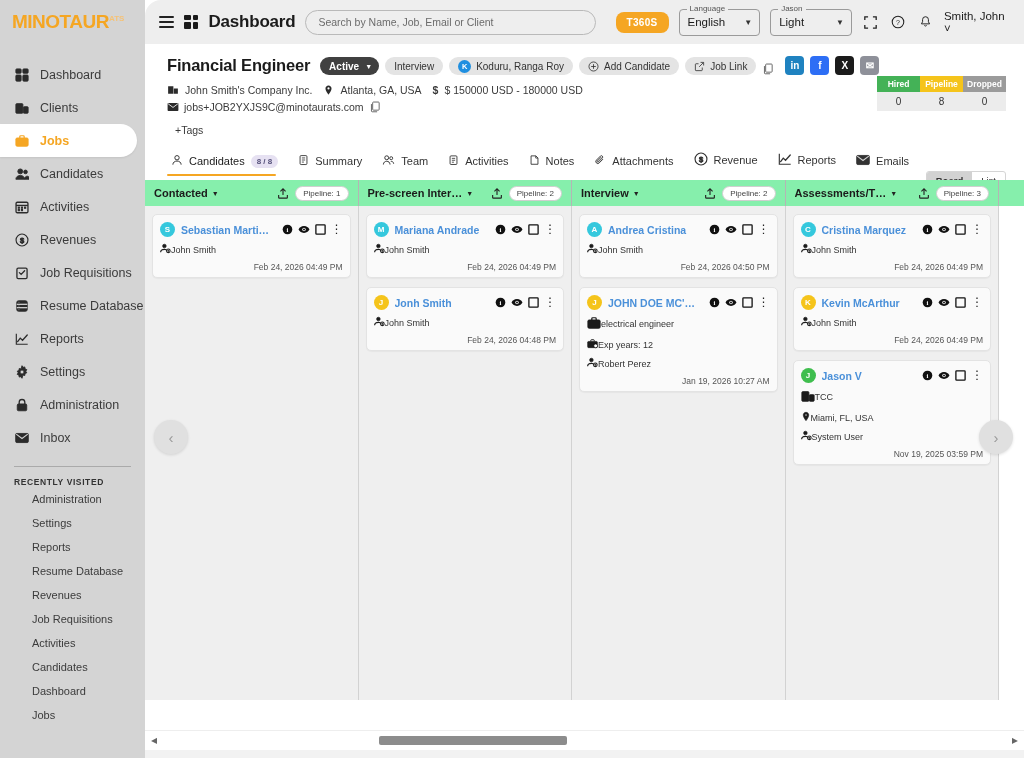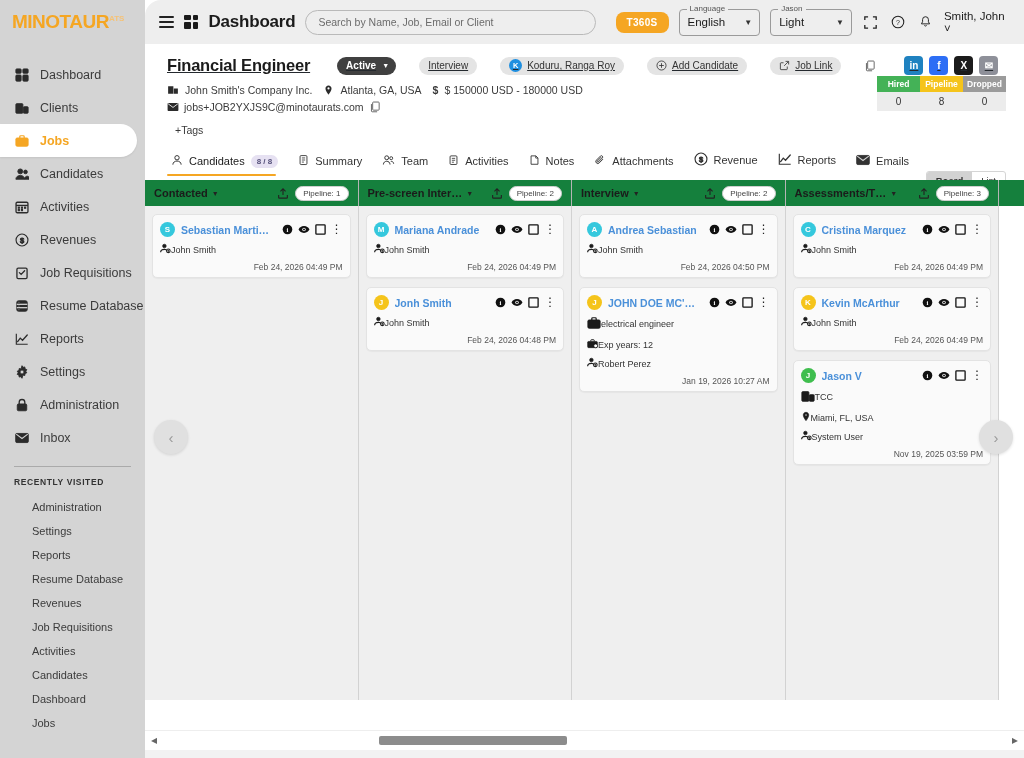--- a/index.html
+++ b/index.html
@@ -39,21 +39,21 @@
   .nav-item.active {
     background:#ffffff; color:#F5A623; font-weight:600;
     border-top-right-radius:17px; border-bottom-right-radius:17px;
     margin-right:8px;
     box-shadow:0 1px 2px rgba(0,0,0,.08);
   }
   .nav-item.active svg { fill:#F5A623; stroke:#F5A623; }
   .divider { height:1px; background:#aaa; margin:12px 14px 10px 14px; }
   .recent-title {
     font-size:8.5px; font-weight:bold; letter-spacing:.6px; color:#333;
-    padding-left:14px; margin-bottom:8px;
+    padding-left:14px; margin-bottom:0;
   }
   .recent-item {
     font-size:11px; color:#3b3b3b; padding:6px 0 6px 32px; cursor:pointer;
   }
 
   
   .main { flex:1; height:758px; display:flex; flex-direction:column; background:#fff; position:relative; }
 
   
   .topbar {
@@ -84,21 +84,21 @@
   .field .lab {
     position:absolute; top:-6px; left:7px; background:#eeeeee; padding:0 3px;
     font-size:8px; color:#555;
   }
   .field .caret { position:absolute; right:7px; font-size:8px; color:#333; }
   .ticon { width:18px; height:18px; display:flex; align-items:center; justify-content:center; cursor:pointer; color:#222; }
   .uname { font-size:11.5px; color:#1b1b1b; cursor:pointer; }
 
   
   .jobhead { padding:12px 16px 0 22px; position:relative; }
-  .jobrow1 { display:flex; align-items:center; gap:23px; flex-wrap:nowrap;text-decoration:underline; }
+  .jobrow1 { display:flex; align-items:flex-end; gap:6px; flex-wrap:nowrap; }
   .jobtitle { font-size:16.5px; font-weight:bold; color:#1b1b1b; letter-spacing:-.2px; margin-right:4px; }
   .pill {
     display:inline-flex; align-items:center; gap:5px; height:18px;
     padding:0 9px; border-radius:10px; background:#e4e4e4; color:#333;
     font-size:10px; white-space:nowrap; cursor:pointer;
   }
   .pill.status { background:#404040; color:#fff; padding-right:20px; position:relative; font-weight:600; }
   .pill.status .cv { position:absolute; right:7px; font-size:7px; }
   .pill .dotav {
     width:13px;height:13px;border-radius:50%;background:#1f8fe0;color:#fff;
@@ -131,21 +131,21 @@
 
   
   .tabs { display:flex; align-items:flex-end; gap:0; padding:16px 0 0 22px; }
   .tab { display:flex; align-items:center; gap:6px; font-size:11px; color:#333; padding:0 16px 8px 4px; cursor:pointer; position:relative; }
   .tab.on { color:#1b1b1b; font-weight:500; }
   .tab.on::after { content:""; position:absolute; left:0; right:18px; bottom:0; height:2.5px; background:#F5A623; border-radius:2px; }
   .cbadge { background:#e6e1f2; color:#55507a; font-size:8px; font-weight:bold; border-radius:9px; padding:2px 6px; }
 
   
   .boardwrap { flex:1; position:relative; margin-top:4px; overflow:hidden; }
-  .colheads { display:flex; background:#15803d; height:26px; }
+  .colheads { display:flex; background:#86efac; height:26px; }
   .colhead {
     width:213.5px; flex:0 0 213.5px; display:flex; align-items:center; padding:0 9px; gap:6px;
     border-right:1px solid #b5b5b5;
   }
   .colhead .nm { font-size:11px; font-weight:bold; color:#1b1b1b; white-space:nowrap; overflow:hidden; }
   .colhead .cv { font-size:7px; color:#222; margin-left:-2px;}
   .colhead .sp { flex:1; }
   .ppill { background:#fff; border:1px solid #cfcfcf; border-radius:9px; font-size:8px; color:#444; padding:2px 7px; white-space:nowrap;}
   .cols { display:flex; height:494px; }
   .col { width:213.5px; flex:0 0 213.5px; background:#efefef; border-right:1px solid #d2d2d2; padding:8px 7px; }
@@ -702,21 +702,21 @@
                   </svg></span>
                 <span>John Smith</span>
               </div>
               <div class="cdate">Feb 24, 2026 04:48 PM</div>
             </div>
           </div>
           <div class="col">
             <div class="card">
               <div class="crow">
                 <span class="av" style="background:#35c8dd">A</span>
-                <span class="cname">Andrea Sebastian</span>
+                <span class="cname">Andrea Cristina</span>
                 <span class="cicons">
                   <span class="ci">
                     <svg width="11" height="11" viewBox="0 0 16 16">
                       <circle cx="8" cy="8" r="7" fill="#111"></circle>
                       <text x="8" y="11.6" font-size="9.5" text-anchor="middle" fill="#fff" font-family="Liberation Serif" font-weight="bold">i</text>
                     </svg>
                   </span>
                   <span class="ci">
                     <svg width="12" height="11" viewBox="0 0 18 12">
                       <path d="M9 .8C4.8.8 1.6 4 .8 6c.8 2 4 5.2 8.2 5.2S16.4 8 17.2 6C16.4 4 13.2.8 9 .8z" fill="#111"></path>

